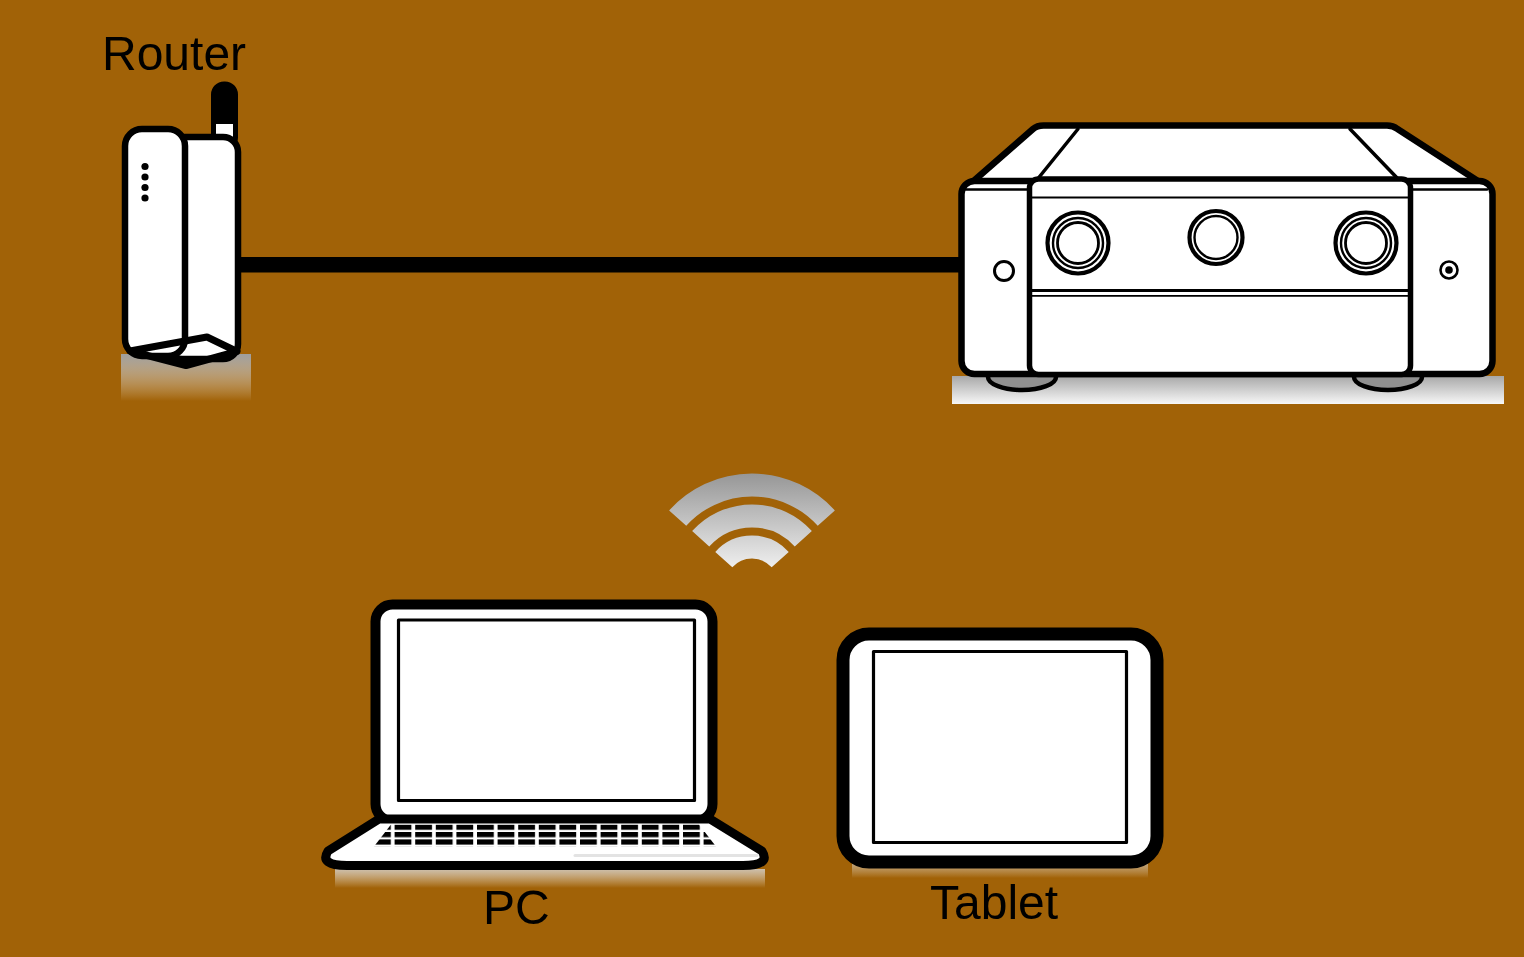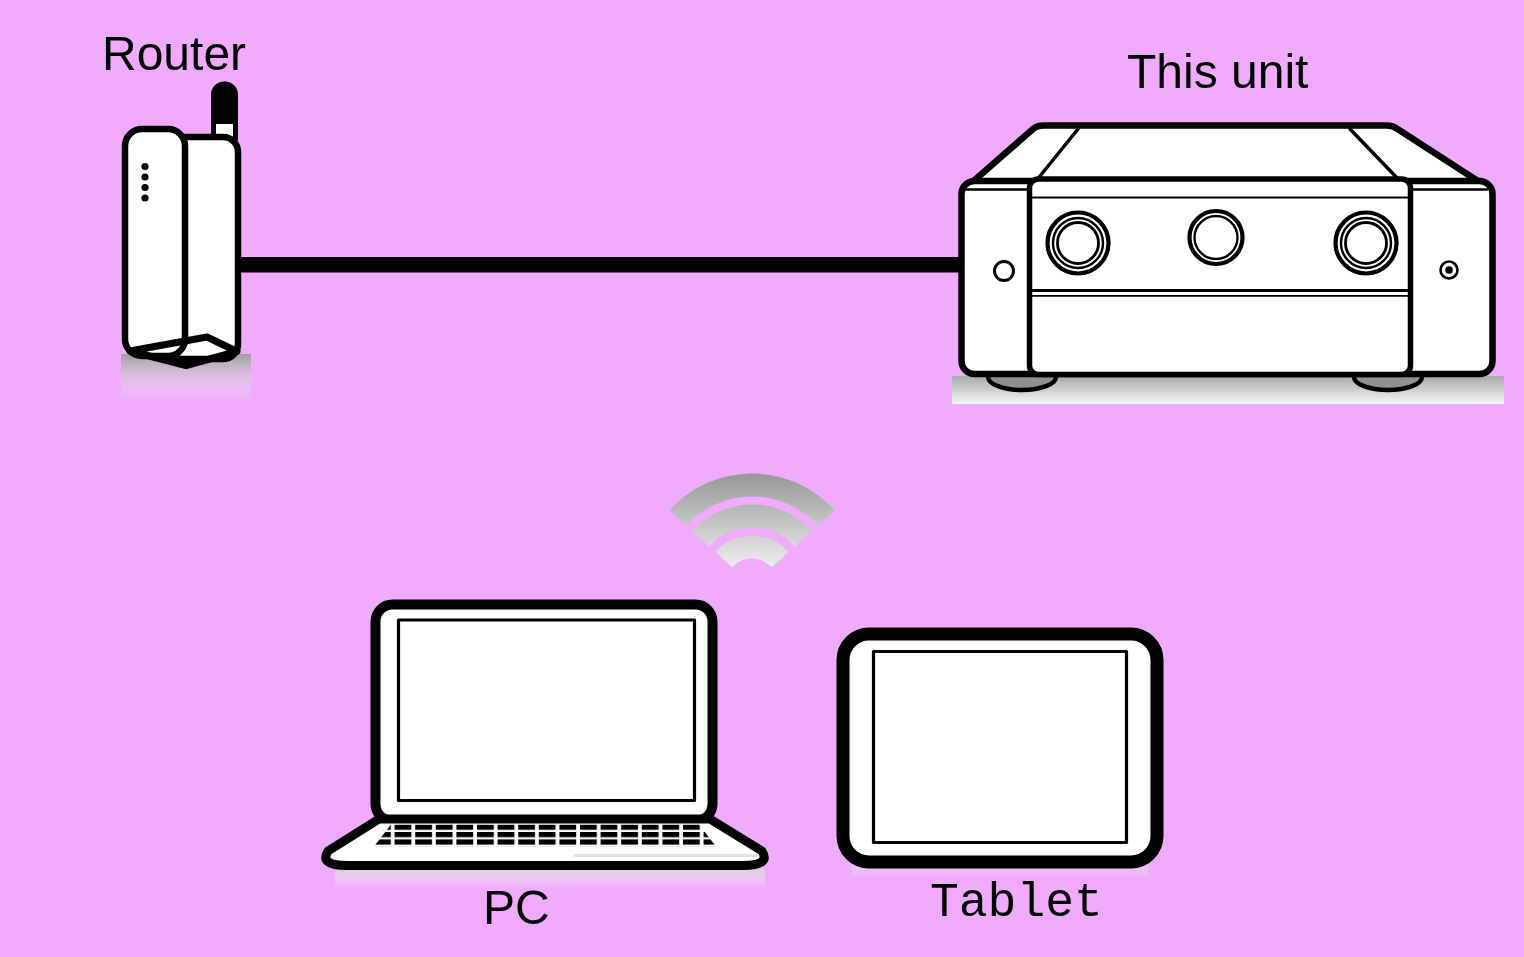--- a/index.html
+++ b/index.html
@@ -1,19 +1,19 @@
 <!DOCTYPE html>
 <html><head>
 <meta charset="utf-8">
 <style>
   html,body{margin:0;padding:0;background:#fff;}
   #stage{
     position:relative;
     width:1524px;height:957px;
-    background:#f0abfc;
+    background:#a16207;
     overflow:hidden;
     font-family:"Liberation Sans", sans-serif;
   }
   #artwork{position:absolute;left:0;top:0;}
   .dev-label{
     position:absolute;
     color:#000;
     font-size:48px;
     line-height:1;
     white-space:nowrap;
@@ -138,19 +138,18 @@
 
     <g stroke-linejoin="round">
       <rect x="852" y="864" width="296" height="14" fill="url(#softShadow)" opacity="0.55"></rect>
       <rect x="843" y="634" width="314" height="228" rx="26" fill="#fff" stroke="#000" stroke-width="13"></rect>
       <rect x="873.5" y="651.5" width="253" height="191" fill="#fff" stroke="#000" stroke-width="3.2"></rect>
     </g>
   </svg>
 
   <div class="dev-label" style="left:102px; top:30px;">Router</div>
 
-  <div class="dev-label" style="left:1127px; top:48px;">This unit</div>
 
   <div class="dev-label" style="left:483px; top:884px;">PC</div>
 
-  <div class="dev-label" style="left:930px; top:879px;font-family:Liberation Mono, monospace;">Tablet</div>
+  <div class="dev-label" style="left:930px; top:879px;">Tablet</div>
 
 </div>
 
 </body></html>

